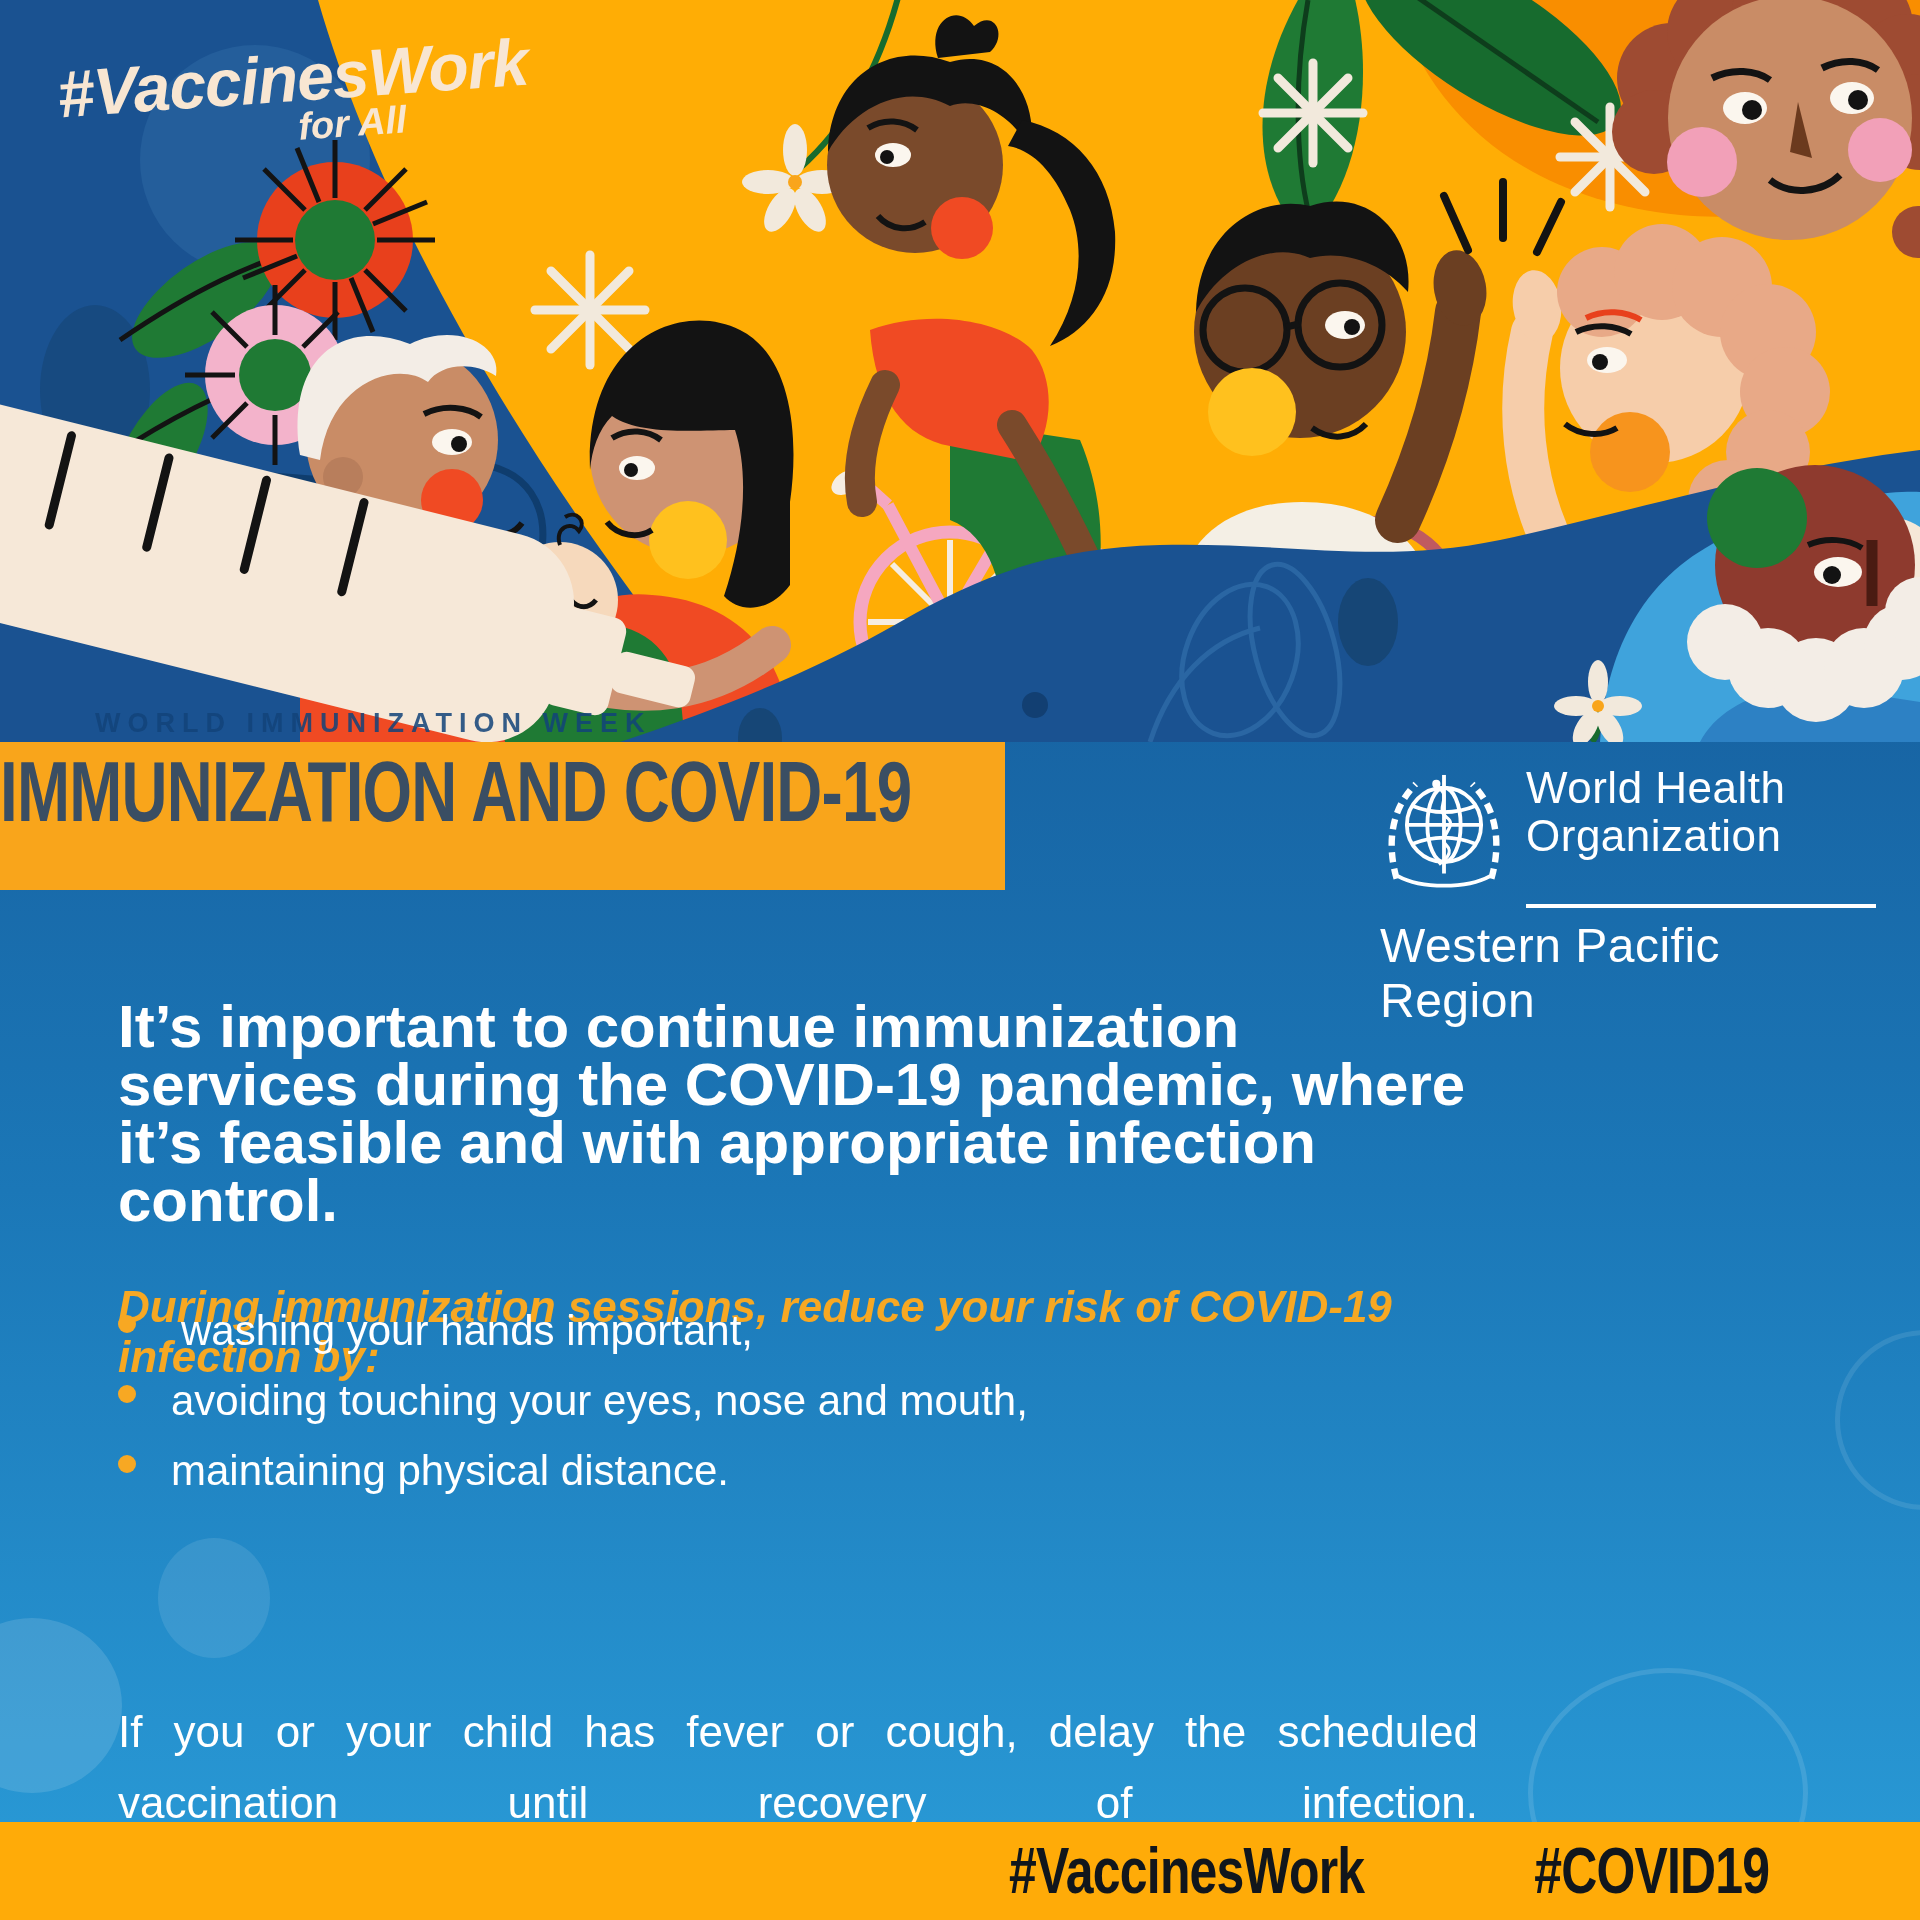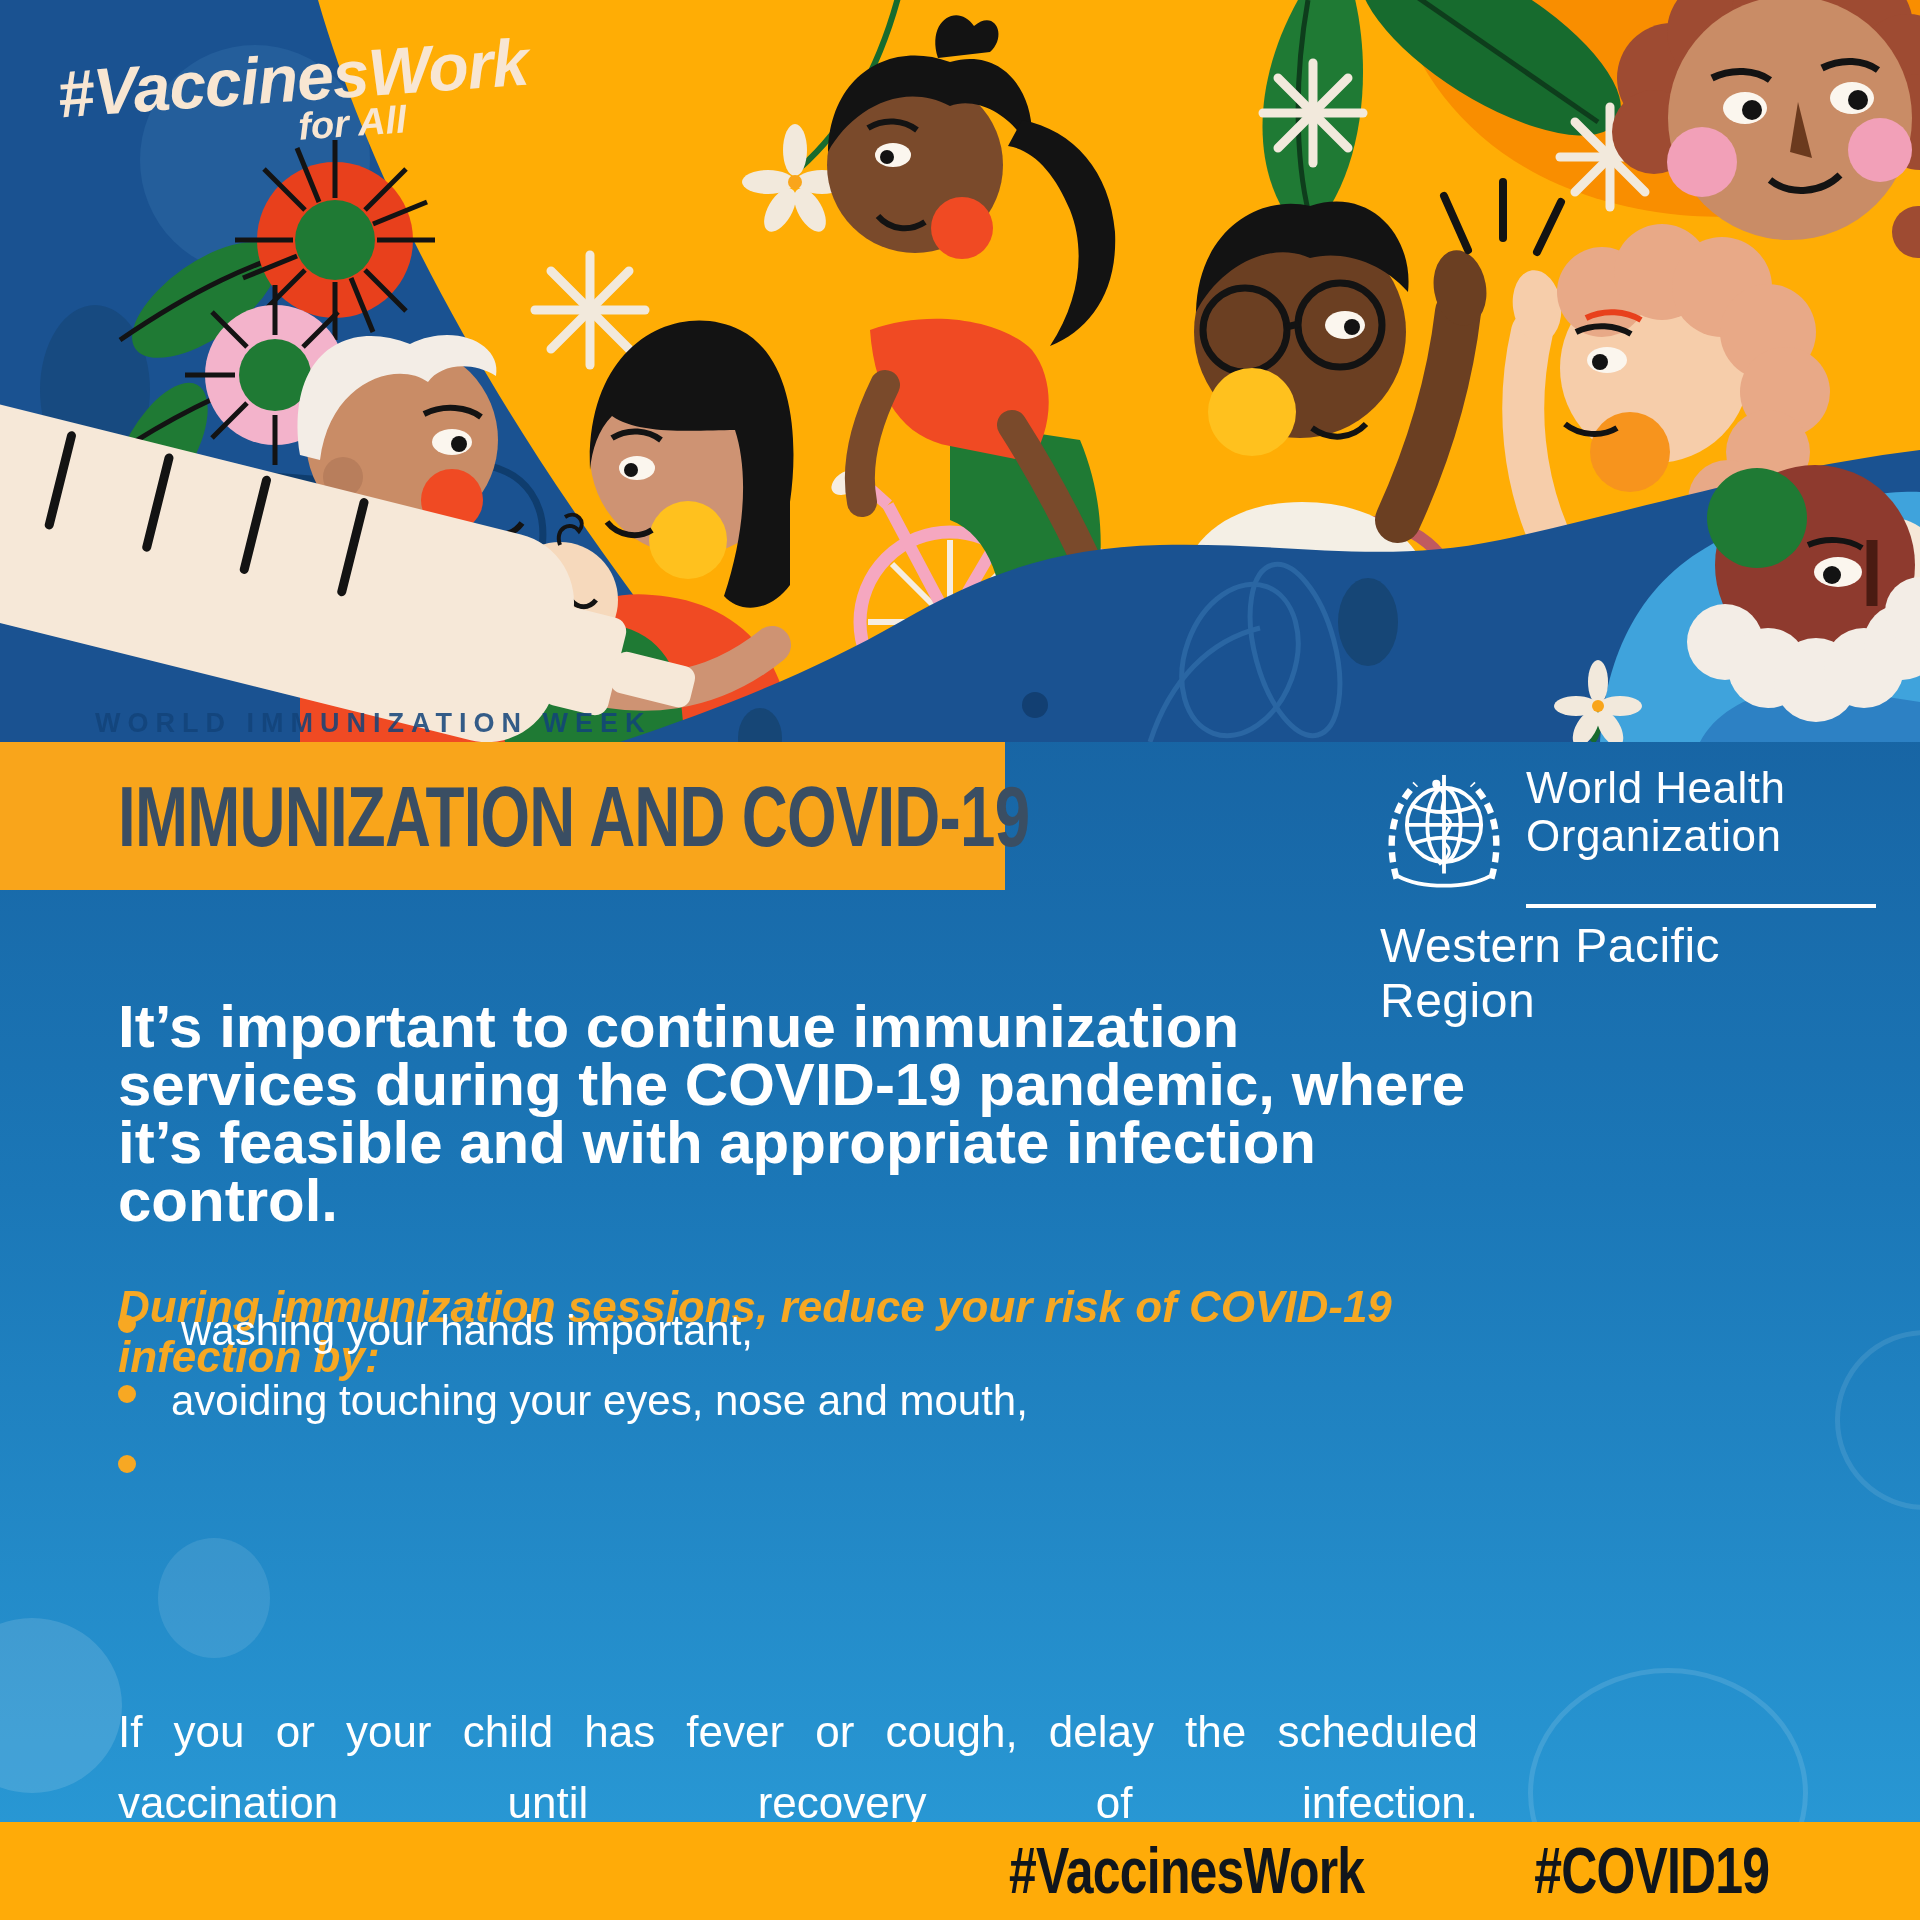--- a/index.html
+++ b/index.html
@@ -9,21 +9,21 @@
     background:linear-gradient(180deg,#144F8C 0%,#155796 20%,#1B77B7 62%,#2A9CD8 100%);
   }
   .hero{position:absolute;left:0;top:0;width:1920px;height:742px;display:block;}
   
   .campaign{position:absolute;left:58px;top:40px;transform:rotate(-4deg);color:#F8E6D2;}
   .campaign .tag{font-weight:bold;font-style:italic;font-size:66px;letter-spacing:-1px;}
   .campaign .sub{font-weight:bold;font-style:italic;font-size:38px;margin-left:238px;margin-top:-10px;}
   
   .banner{
     position:absolute;left:0;top:742px;width:1005px;height:148px;background:#F9A51B;
-    display:flex;align-items:center;padding-left:118px;box-sizing:border-box;
+    display:flex;align-items:flex-start;box-sizing:border-box;
   }
   .banner h1{
     margin:0;font-size:86px;font-weight:bold;color:#3A4E63;white-space:nowrap;
     transform:scaleX(0.74);transform-origin:left center;letter-spacing:-1px;
   }
   
   .who{position:absolute;right:44px;top:748px;width:496px;color:#fff;}
   .who .row{display:flex;align-items:flex-start;margin-top:16px;}
   .who .emblem{width:128px;height:128px;flex:0 0 auto;margin-top:2px;}
   .who .names{margin-left:18px;font-size:44px;line-height:48px;font-weight:400;letter-spacing:0.5px;}
@@ -417,20 +417,21 @@
     <li>
       <span class="dot"></span>
       <span class="txt">washing your hands important,</span>
     </li>
     <li>
       <span class="dot"></span>
       <span class="txt">avoiding touching your eyes, nose and mouth,</span>
     </li>
     <li>
       <span class="dot"></span>
+      <span class="txt">maintaining physical distance.</span>
     </li>
   </ul>
 
   <p class="closing">If you or your child has fever or cough, delay the scheduled vaccination until recovery of infection.</p>
 
   <div class="doodle d1"></div>
   <div class="doodle d2"></div>
   <div class="doodle d3"></div>
   <div class="doodle d4"></div>
 

